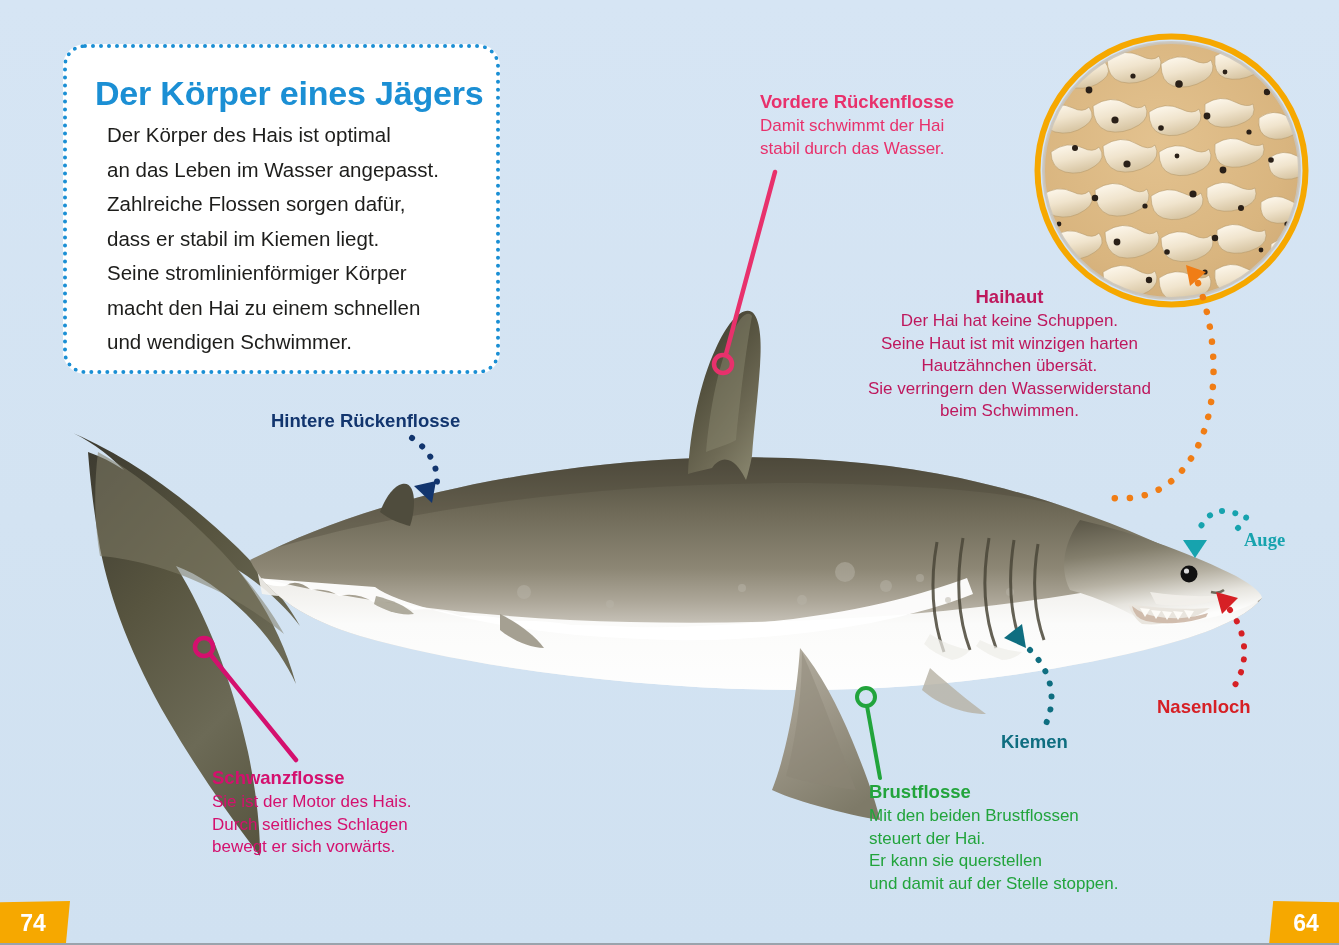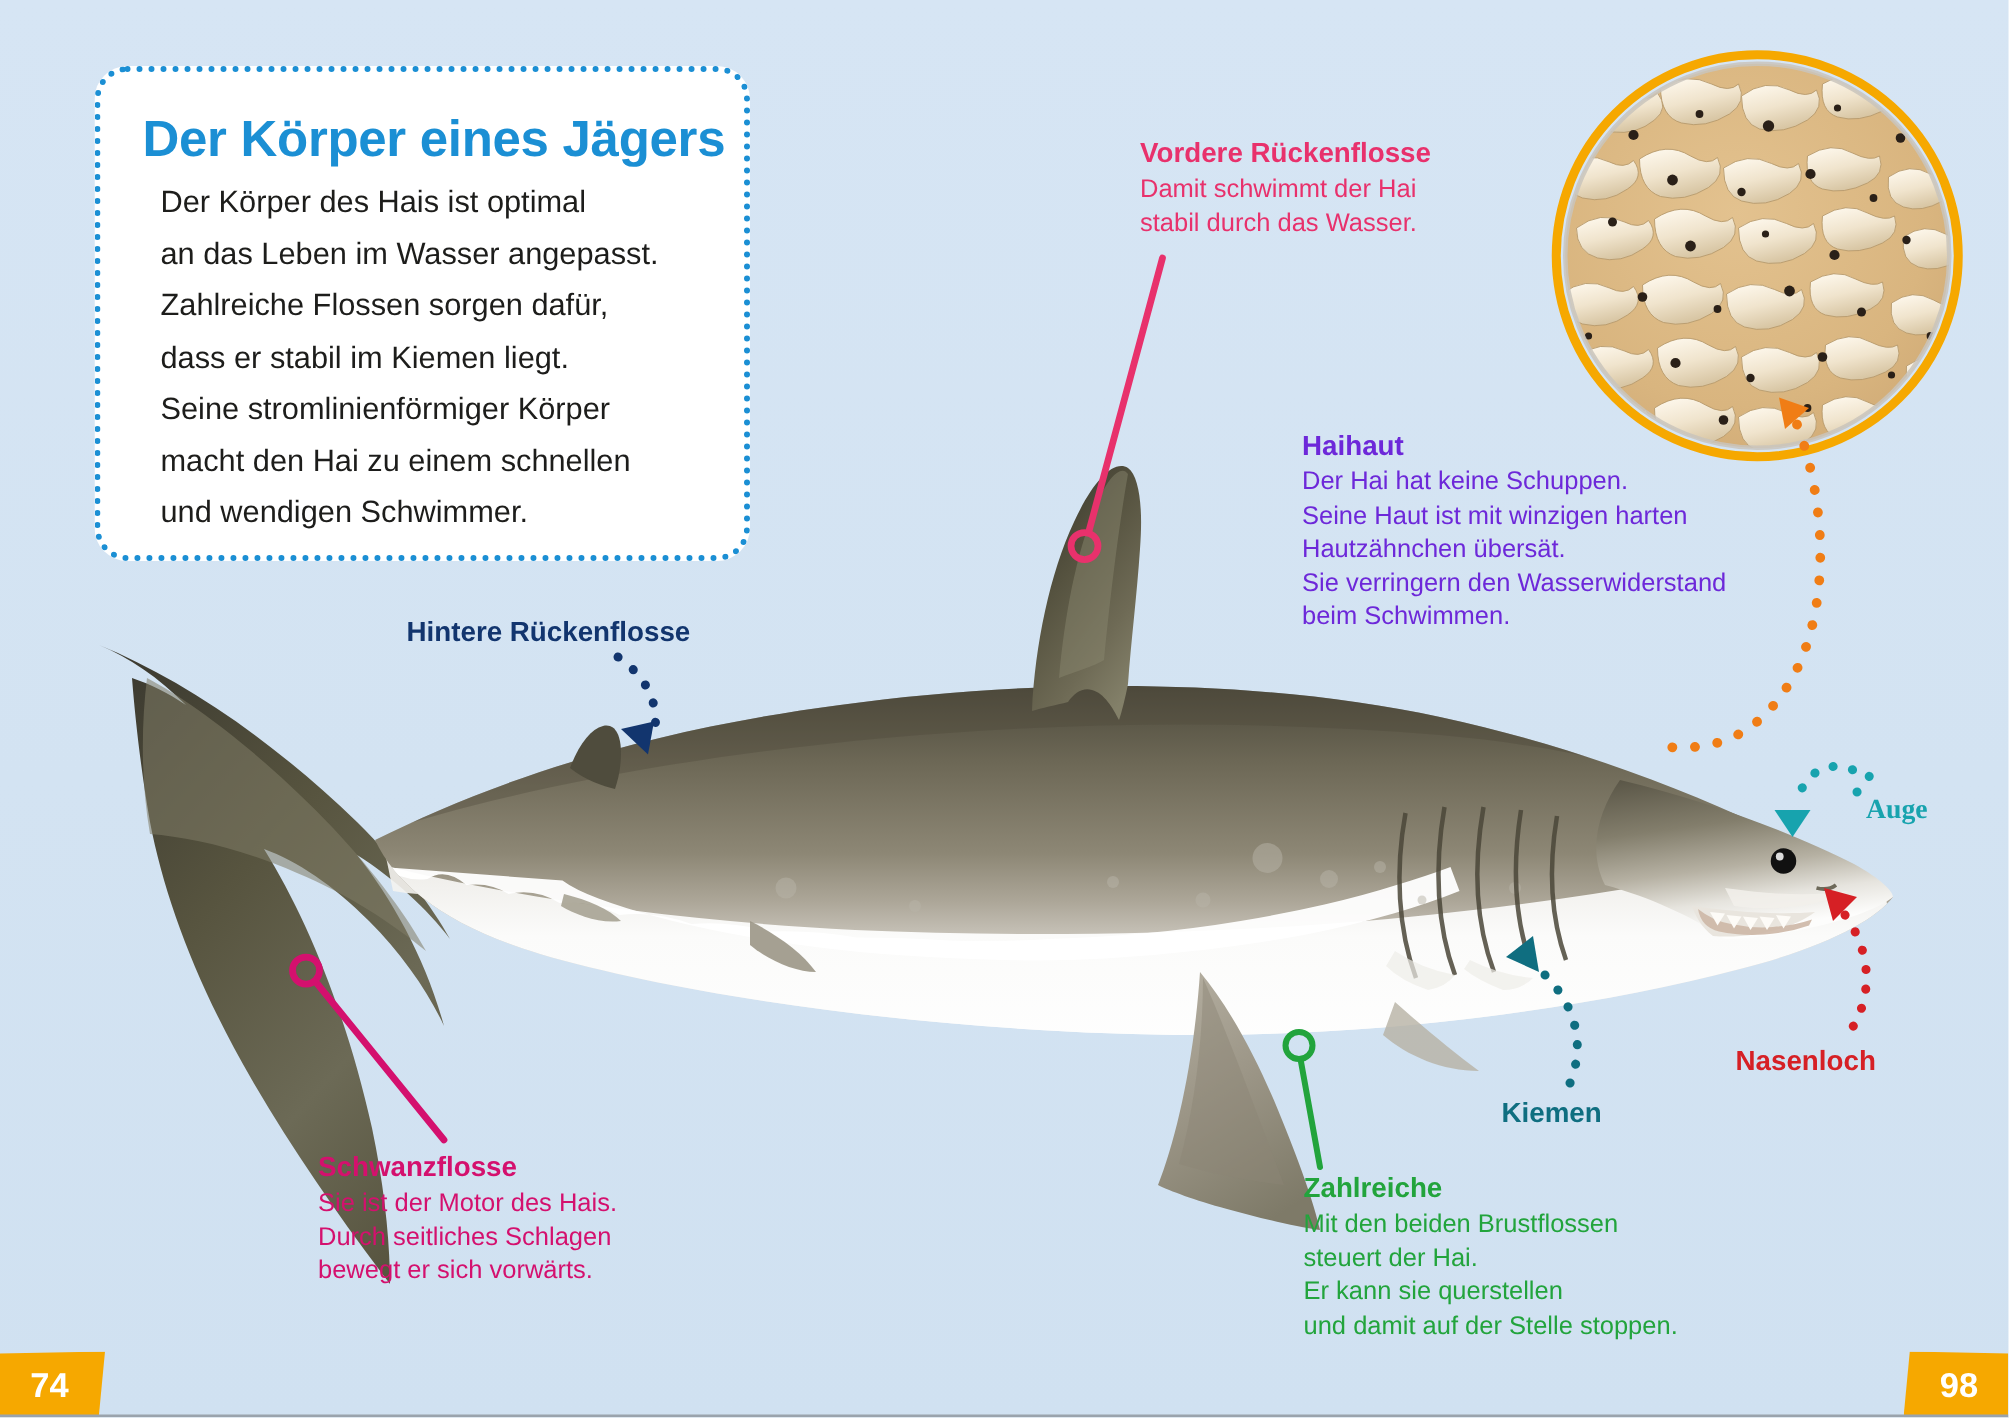--- a/index.html
+++ b/index.html
@@ -74,21 +74,21 @@
   .label-only {
     position: absolute;
     font-size: 18.5px;
     font-weight: bold;
     white-space: nowrap;
   }
 
   
   .c-pink  { color: #e8316c; }
   .c-magenta { color: #d4106e; }
-  .c-orange { color: #6d28d9; }
+  .c-orange { color: #be185d; text-align: center; }
   .c-green { color: #22a43c; }
   .c-navy  { color: #12356e; }
   .c-teal  { color: #17a3ae; font-family: Liberation Serif, serif; }
   .c-dteal { color: #0f6e80; }
   .c-red   { color: #d62025; }
 
   
   .layer {
     position: absolute;
     left: 0; top: 0;
@@ -514,34 +514,34 @@
   <div class="callout c-magenta" style="left:212px; top:766px;">
     <div class="ttl">Schwanzflosse</div>
     <div class="bd">
       <div>Sie ist der Motor des Hais.</div>
       <div>Durch seitliches Schlagen</div>
       <div>bewegt er sich vorwärts.</div>
     </div>
   </div>
 
   <div class="callout c-green" style="left:869px; top:780px;">
-    <div class="ttl">Zahlreiche</div>
+    <div class="ttl">Brustflosse</div>
     <div class="bd">
       <div>Mit den beiden Brustflossen</div>
       <div>steuert der Hai.</div>
       <div>Er kann sie querstellen</div>
       <div>und damit auf der Stelle stoppen.</div>
     </div>
   </div>
 
   <div class="label-only c-navy" style="left:271px; top:410px;">Hintere Rückenflosse</div>
 
   <div class="label-only c-teal" style="left:1244px; top:530px;">Auge</div>
 
   <div class="label-only c-red" style="left:1157px; top:696px;">Nasenloch</div>
 
   <div class="label-only c-dteal" style="left:1001px; top:731px;">Kiemen</div>
 
   <div class="pagetab left">74</div>
-  <div class="pagetab right">98</div>
+  <div class="pagetab right">64</div>
   <div class="hairline-bottom"></div>
 
 </div>
 
 </body></html>

